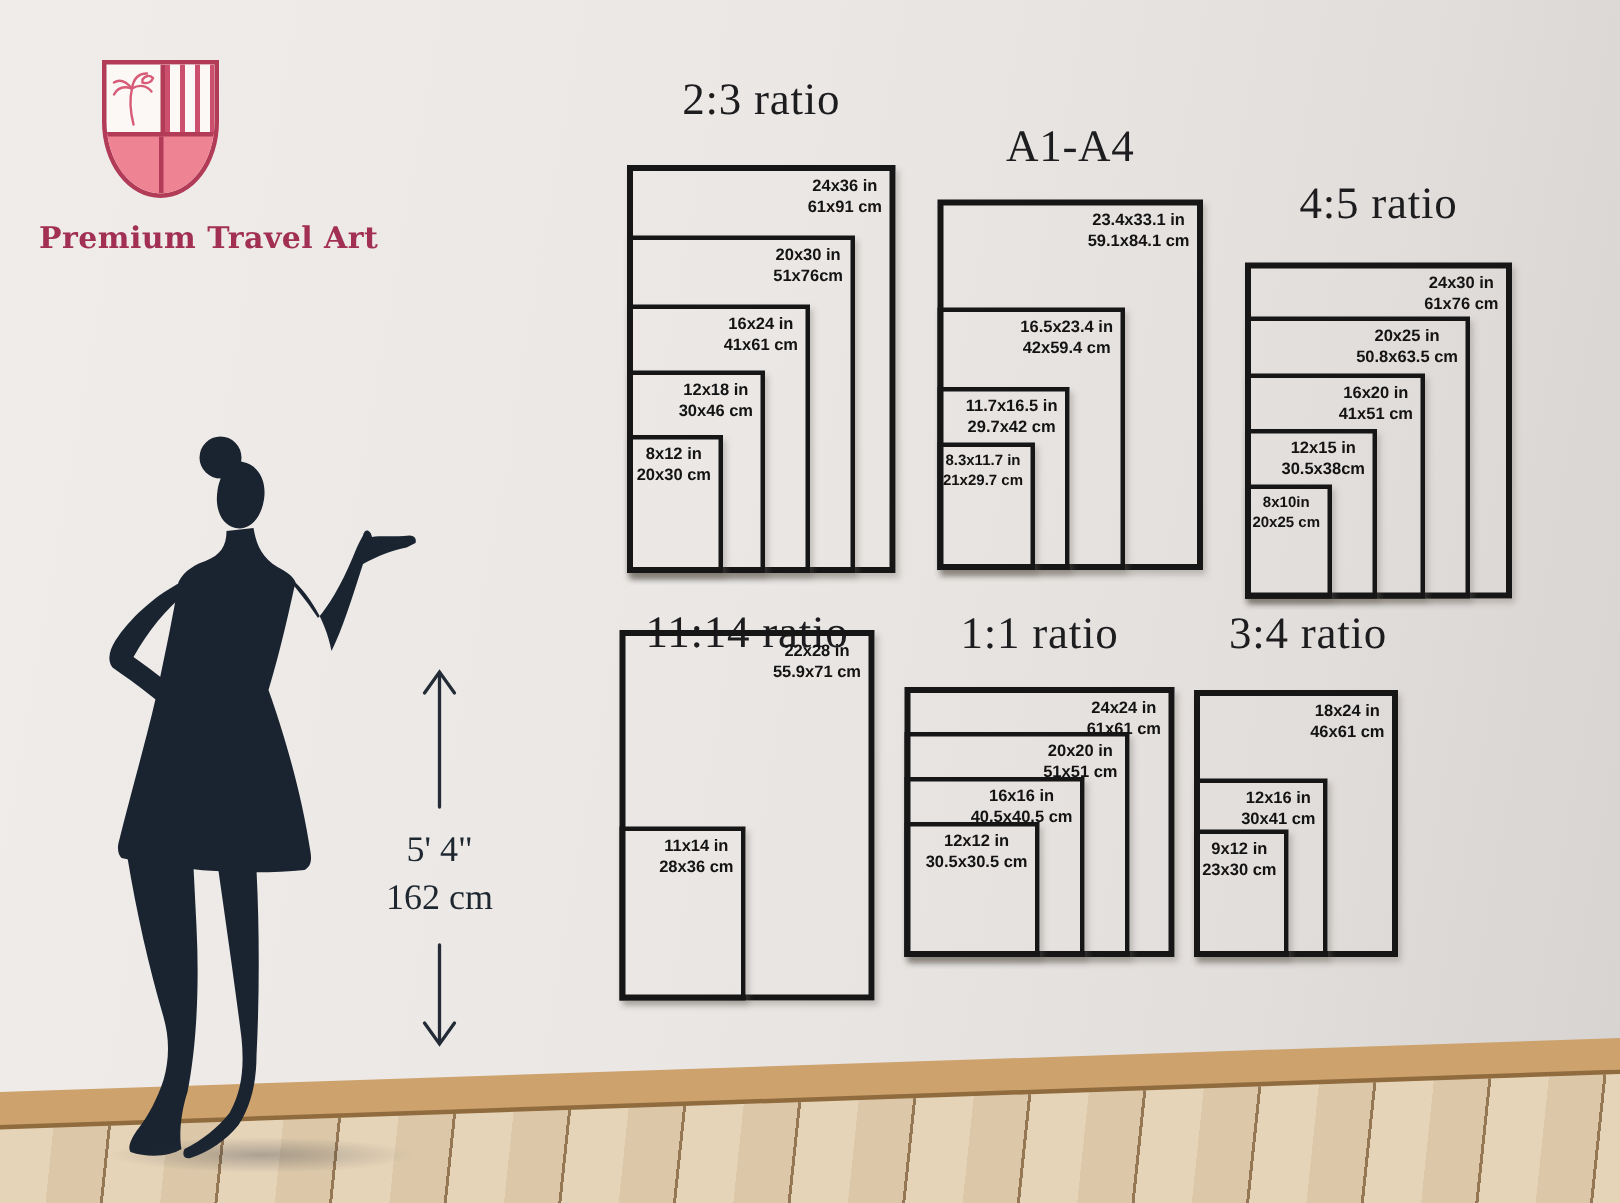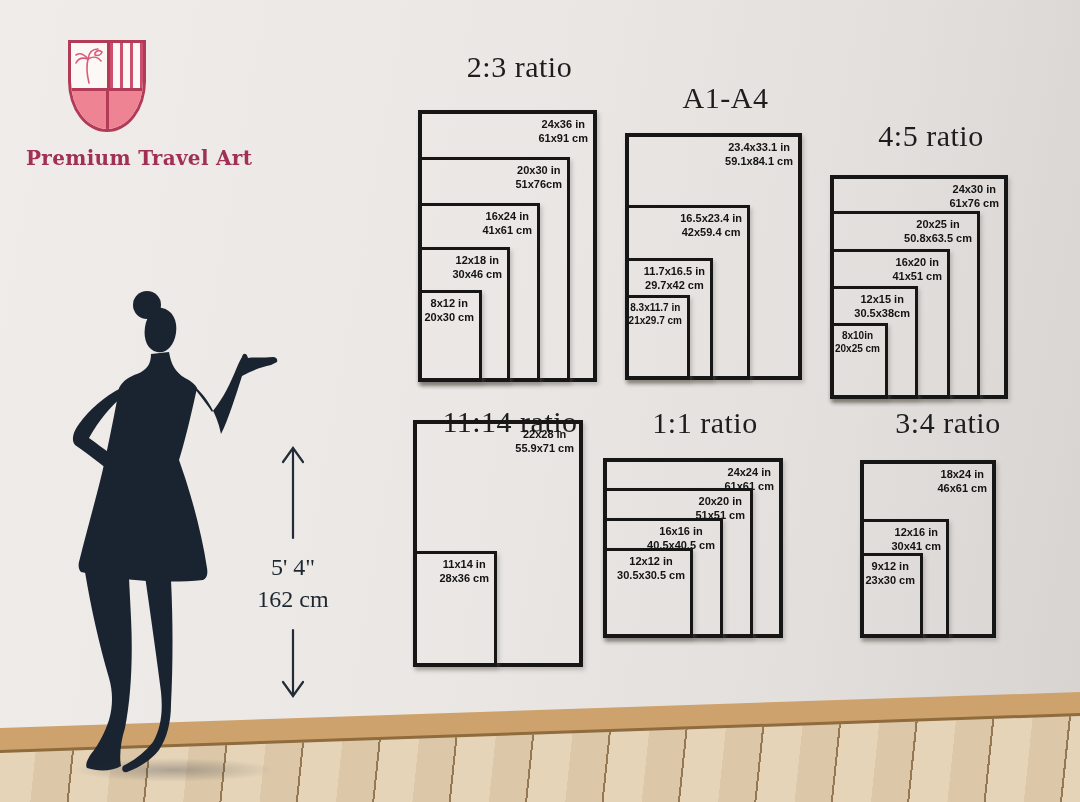--- a/index.html
+++ b/index.html
@@ -30,21 +30,21 @@
     color:#a23055;letter-spacing:.3px;white-space:nowrap;}
   
   .figure{position:absolute;left:55px;top:288px;width:230px;height:500px;}
   .figure-shadow{position:absolute;left:72px;top:758px;width:205px;height:24px;
     background:radial-gradient(ellipse at center,rgba(40,45,60,.30) 0%,rgba(40,45,60,0) 70%);pointer-events:none;}
   
   .h-arrows{position:absolute;left:271px;top:436px;}
   .h-text{position:absolute;text-align:center;width:120px;left:233px;
     font-family:"Liberation Serif",serif;font-size:24px;color:#1e2730;}
   
-  .group{position:absolute;padding-left:24px;}
+  .group{position:absolute;}
   .group-title{position:absolute;left:50%;transform:translateX(-50%);margin:0;white-space:nowrap;
     font-family:"Liberation Serif",serif;font-weight:500;font-size:30px;color:#1d1d1f;letter-spacing:.5px;}
   .box{position:absolute;left:0;bottom:0;box-sizing:border-box;border:3px solid #161616;
     box-shadow:2px 3px 4px rgba(115,108,100,.35);}
   .b-outer{border-width:4px;}
   .lbl{position:absolute;top:3px;right:5px;text-align:center;
     font-weight:bold;font-size:11px;line-height:14px;color:#131313;}
   .lbl span{display:block;}
   .lbl.sm{font-size:10px;line-height:13px;}
 </style>
@@ -247,21 +247,21 @@
         </div>
     </div>
     <div class="box" style="width:90px;height:90px">
       <div class="lbl">
           <span>12x12 in</span>
           <span>30.5x30.5 cm</span>
         </div>
     </div>
   </div>
 
-  <div class="group" style="left:860px;top:460px;width:152px;height:178px">
+  <div class="group" style="left:796px;top:460px;width:152px;height:178px">
     <h2 class="group-title" style="top:-54px">3:4 ratio</h2>
     <div class="box b-outer" style="width:136px;height:178px">
       <div class="lbl">
           <span>18x24 in</span>
           <span>46x61 cm</span>
         </div>
     </div>
     <div class="box" style="width:89px;height:119px">
       <div class="lbl">
           <span>12x16 in</span>

